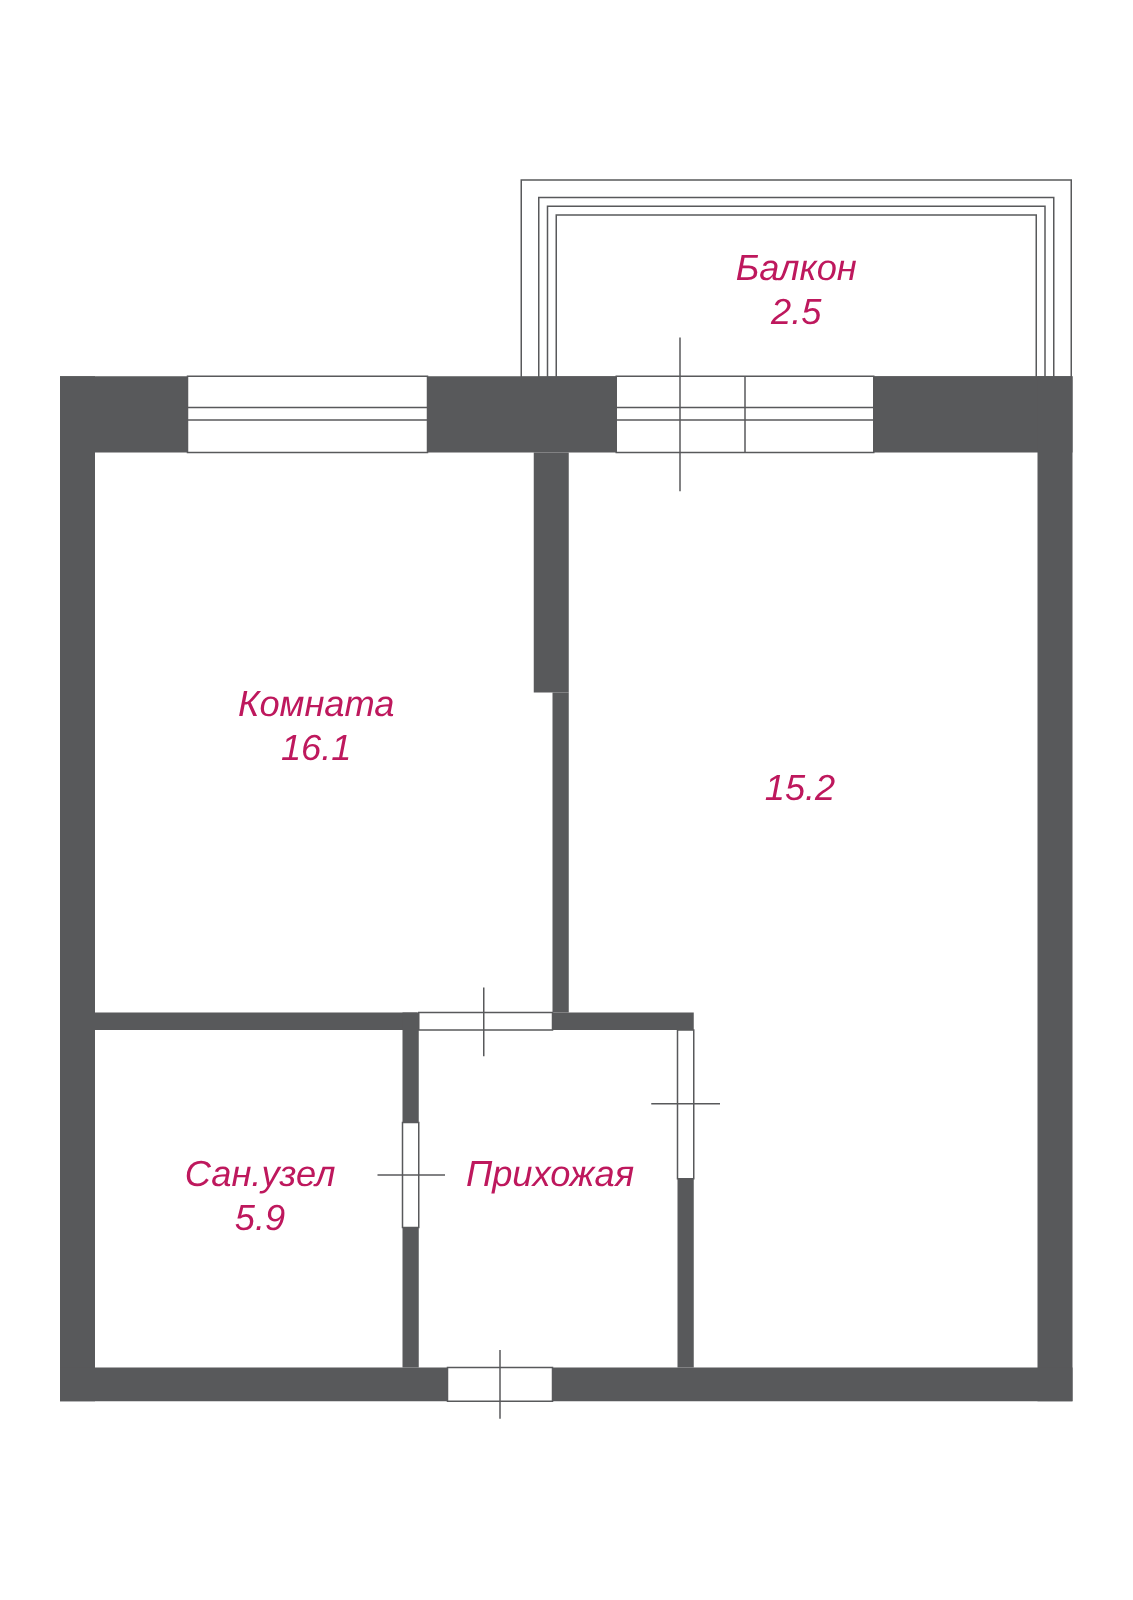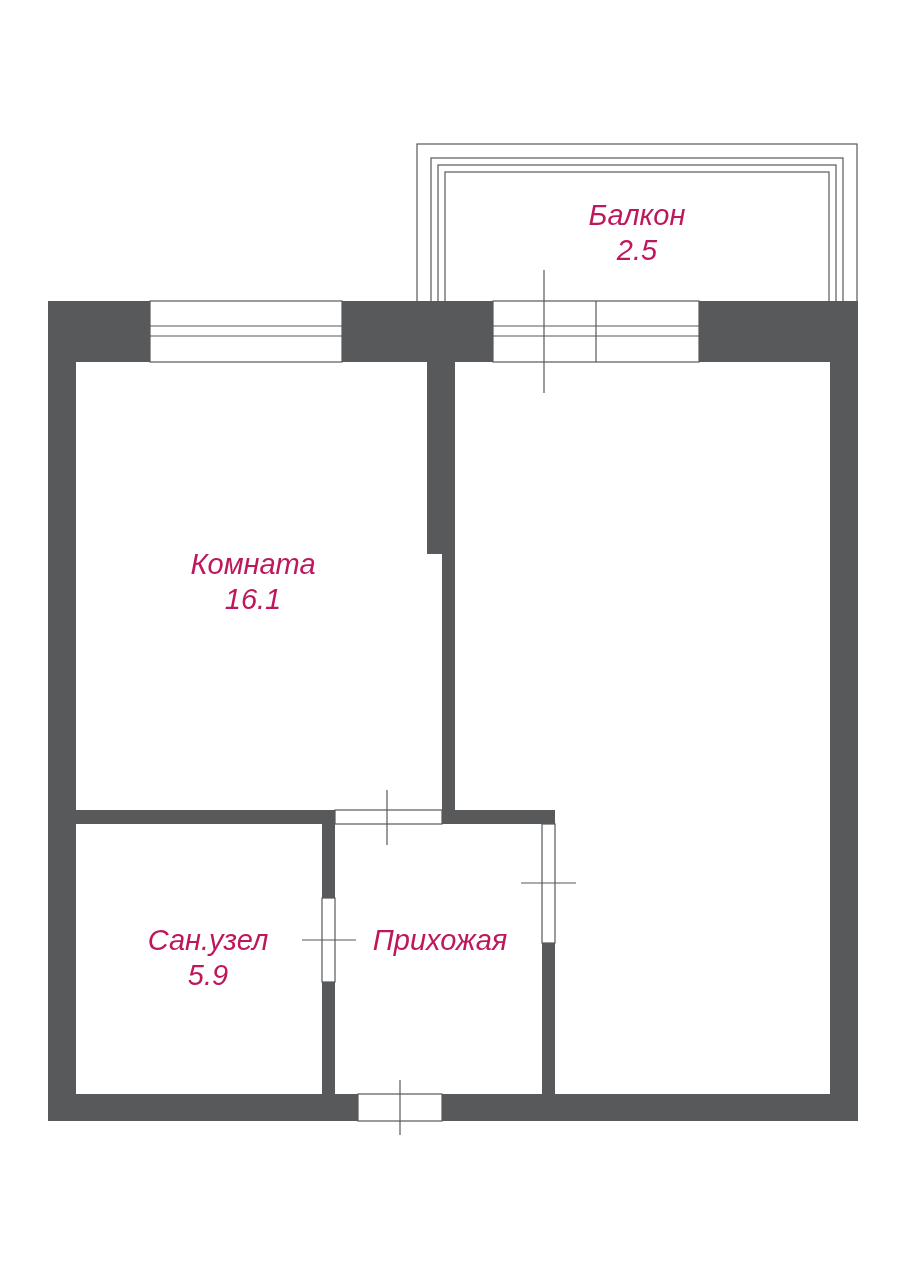--- a/index.html
+++ b/index.html
@@ -89,20 +89,21 @@
 
 <div class="label" style="left:637px; top:198px;">
   <span>Балкон</span>
   <span>2.5</span>
 </div>
 <div class="label" style="left:253px; top:507px;margin-top:40px;">
   <span>Комната</span>
   <span>16.1</span>
 </div>
 <div class="label" style="left:640px; top:614px;">
+  <span>15.2</span>
 </div>
 <div class="label" style="left:208px; top:923px;">
   <span>Сан.узел</span>
   <span>5.9</span>
 </div>
 <div class="label" style="left:440px; top:923px;">
   <span>Прихожая</span>
 </div>
 
 </body></html>

